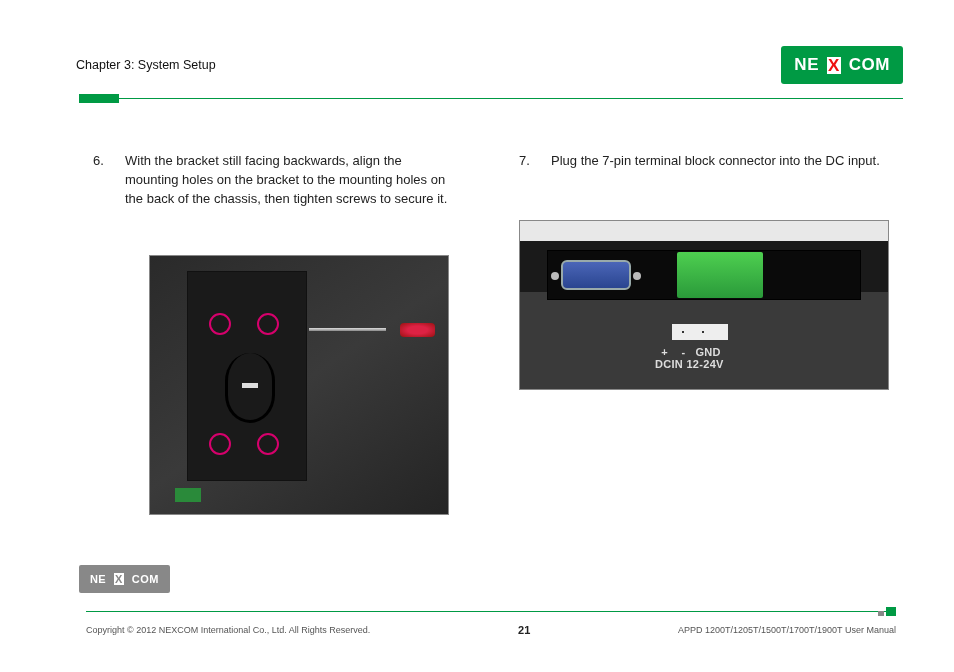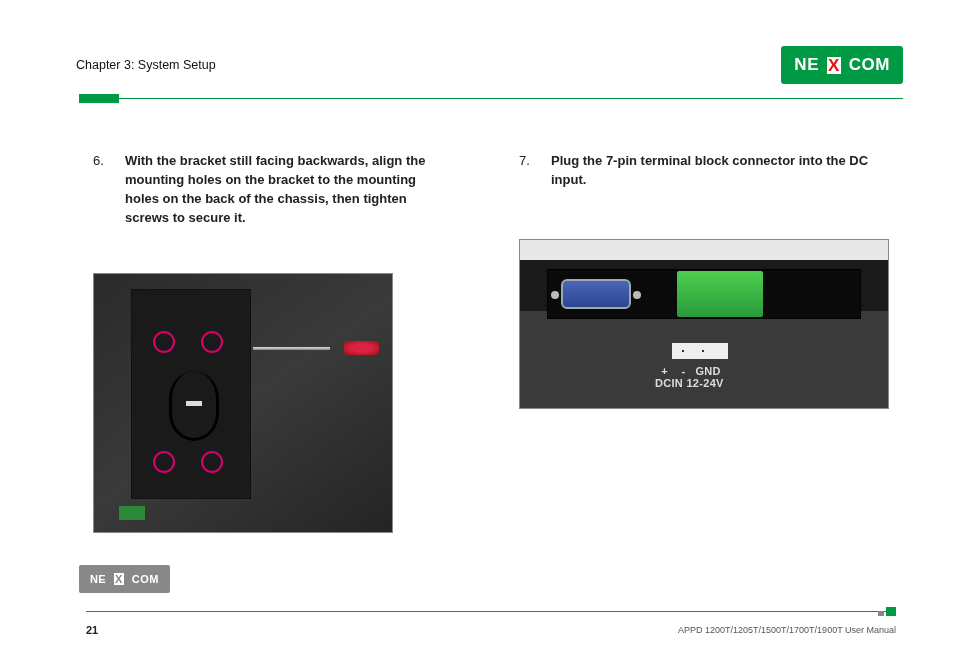--- a/index.html
+++ b/index.html
@@ -83,26 +83,25 @@
     font-size: 13px;
     line-height: 1.45;
     color: #222;
   }
   .step .num {
     width: 18px;
     flex: none;
   }
   .step .txt {
     flex: 1;
-    font-weight: bold;
   }
   .figure {
     margin-top: 32px;
     display: flex;
-    justify-content: flex-start;
+    justify-content: flex-end;
   }
   .fig-left {
     width: 300px;
     height: 260px;
     background: linear-gradient(145deg, #2a2a2a 0%, #3a3a3a 50%, #242424 100%);
     position: relative;
     border: 1px solid #888;
   }
   .panel {
     position: absolute;
@@ -372,18 +371,19 @@
       <span>NE</span>
       <span class="x" style="background:#fff;color:#888;padding:0 1px;margin:0 1px;">X</span>
       <span>COM</span>
     </div>
     <div class="footer-rule">
       <div class="line"></div>
       <div class="bar"></div>
       <div class="bar2"></div>
     </div>
     <div class="footer-row">
+      <div>Copyright © 2012 NEXCOM International Co., Ltd. All Rights Reserved.</div>
       <div class="pageno">21</div>
       <div>APPD 1200T/1205T/1500T/1700T/1900T User Manual</div>
     </div>
   </div>
 
 </div>
 
 </body></html>

